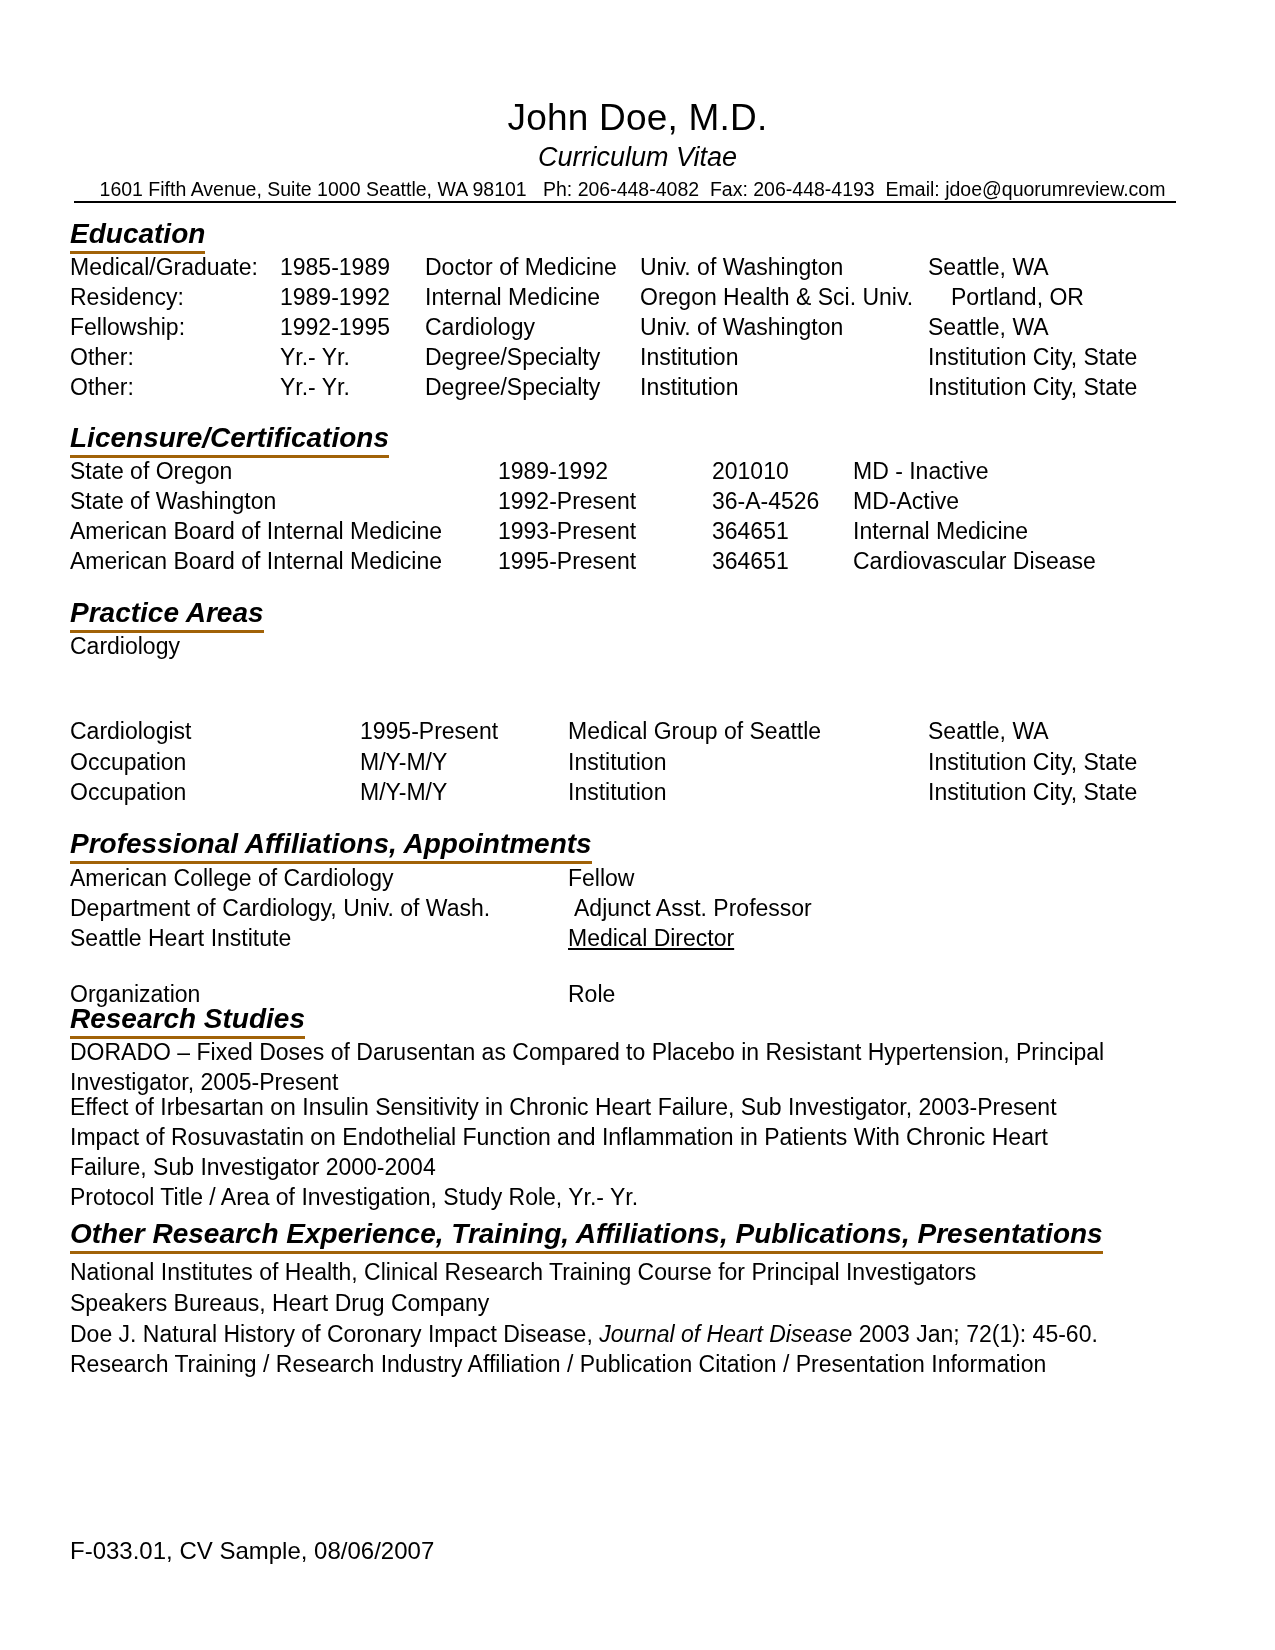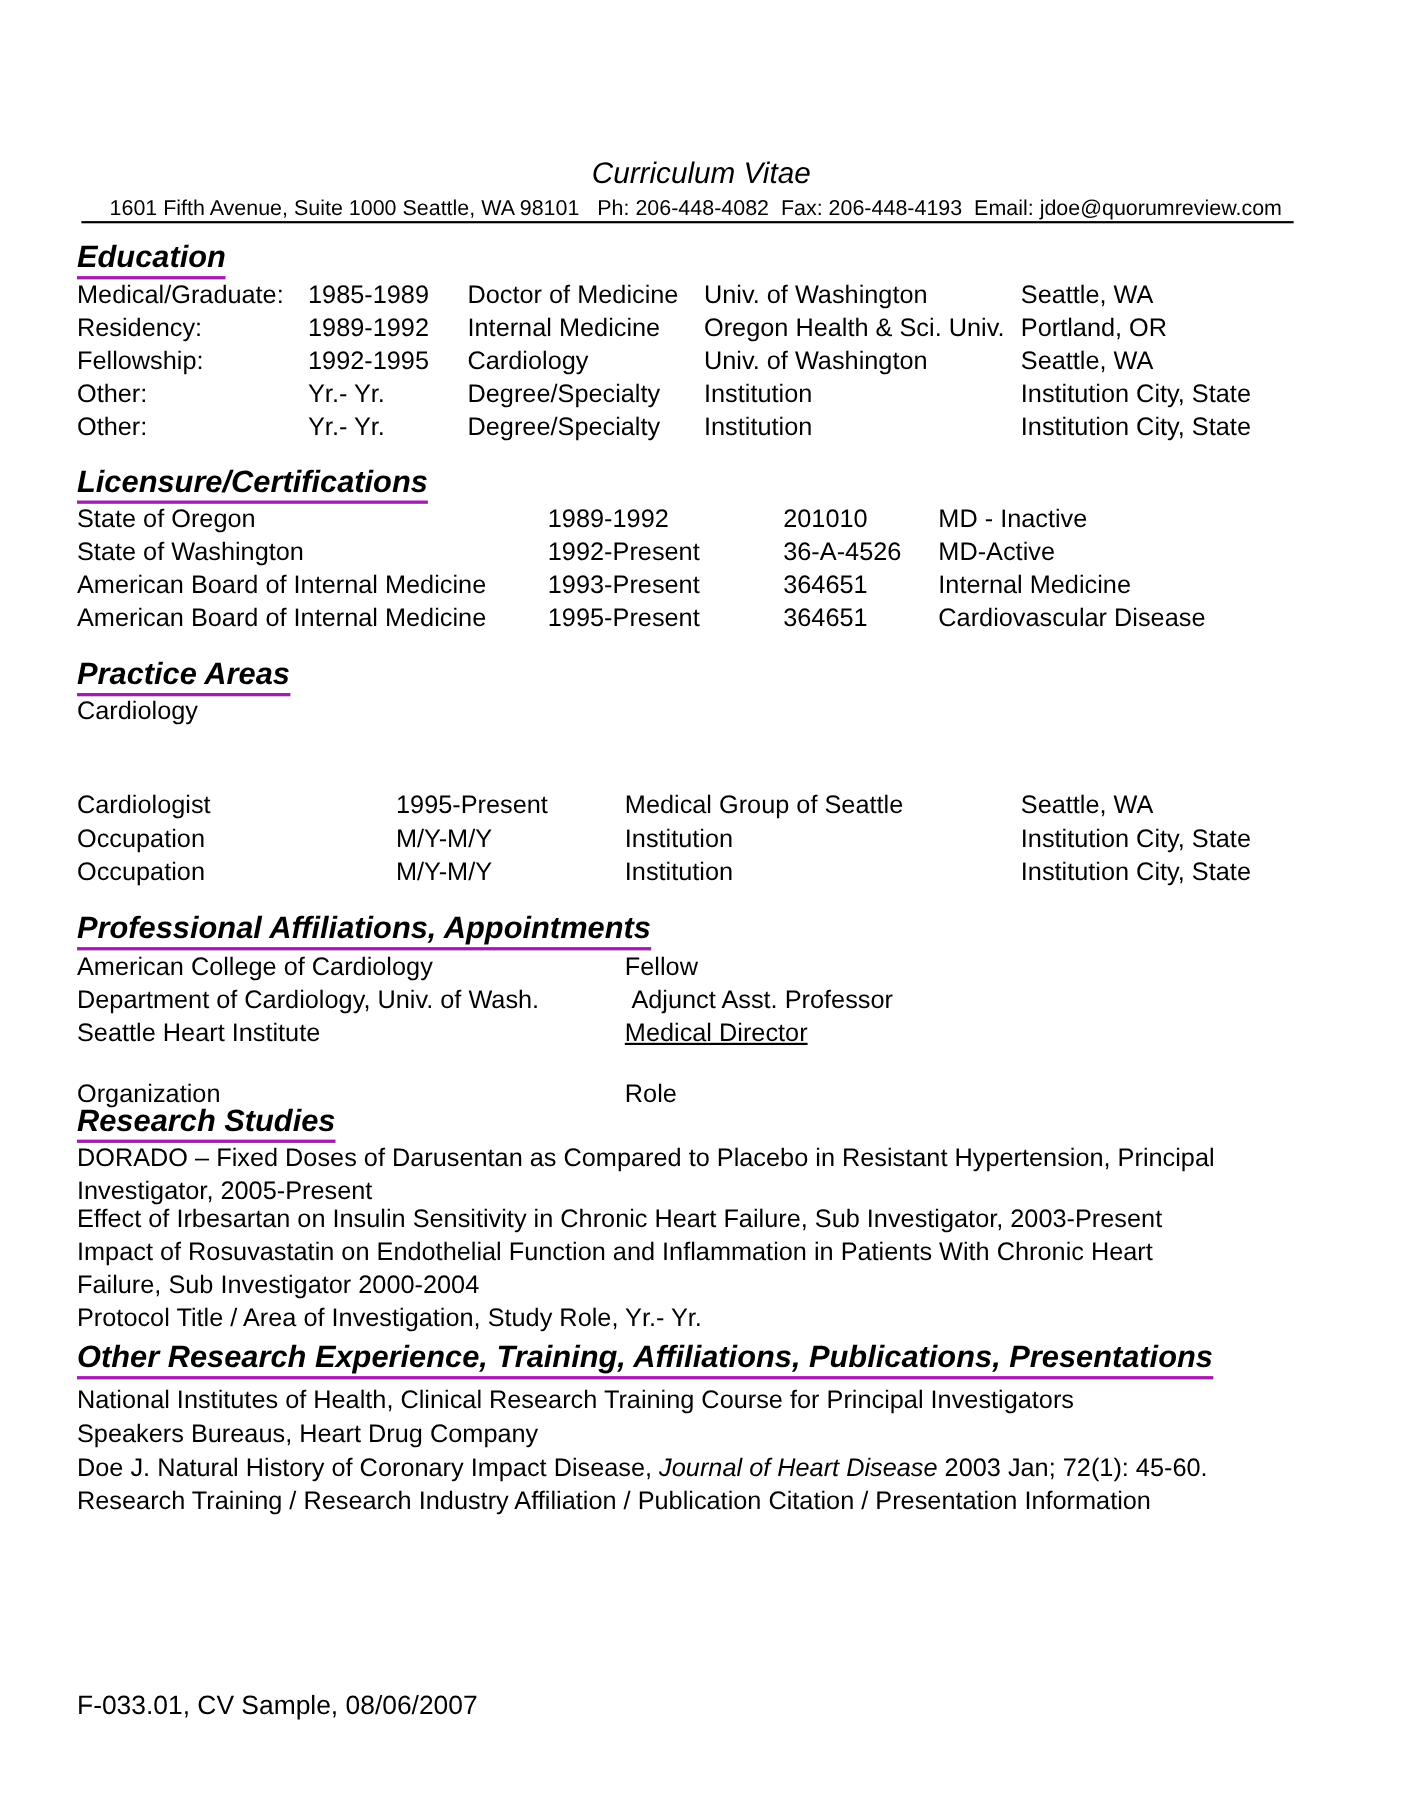--- a/index.html
+++ b/index.html
@@ -66,21 +66,21 @@
     position: absolute;
     left: 70px;
     font-weight: bold;
     font-style: italic;
     font-size: 28px;
     line-height: 32px;
     white-space: nowrap;
   }
   .section-head .hd-text {
     display: inline-block;
-    border-bottom: 3px solid #a21caf;
+    border-bottom: 3px solid #a16207;
     padding-bottom: 1px;
   }
   .section-head.wide {
     font-size: 28px;
   }
 
   
   .row {
     position: absolute;
     left: 0;
@@ -115,41 +115,42 @@
     font-size: 24px;
     line-height: 30px;
     white-space: nowrap;
   }
 </style>
 </head>
 <body>
 
 <div class="page">
 
+  <div class="doc-title">John Doe, M.D.</div>
   <div class="doc-subtitle">Curriculum Vitae</div>
   <div class="contact-line">1601 Fifth Avenue, Suite 1000 Seattle, WA 98101   Ph: 206-448-4082  Fax: 206-448-4193  Email: jdoe@quorumreview.com</div>
   <div class="header-rule"></div>
 
   <div class="section-head" style="top:218px;">
     <span class="hd-text">Education</span>
   </div>
 
   <div class="row" style="top:252px;">
     <span class="cell" style="left:70px;">Medical/Graduate:</span>
     <span class="cell" style="left:280px;">1985-1989</span>
     <span class="cell" style="left:425px;">Doctor of Medicine</span>
     <span class="cell" style="left:640px;">Univ. of Washington</span>
     <span class="cell" style="left:928px;">Seattle, WA</span>
   </div>
   <div class="row" style="top:282px;">
     <span class="cell" style="left:70px;">Residency:</span>
     <span class="cell" style="left:280px;">1989-1992</span>
     <span class="cell" style="left:425px;">Internal Medicine</span>
     <span class="cell" style="left:640px;">Oregon Health &amp; Sci. Univ.</span>
-    <span class="cell" style="left:928px;">Portland, OR</span>
+    <span class="cell" style="left:951px;">Portland, OR</span>
   </div>
   <div class="row" style="top:312px;">
     <span class="cell" style="left:70px;">Fellowship:</span>
     <span class="cell" style="left:280px;">1992-1995</span>
     <span class="cell" style="left:425px;">Cardiology</span>
     <span class="cell" style="left:640px;">Univ. of Washington</span>
     <span class="cell" style="left:928px;">Seattle, WA</span>
   </div>
   <div class="row" style="top:342px;">
     <span class="cell" style="left:70px;">Other:</span>

